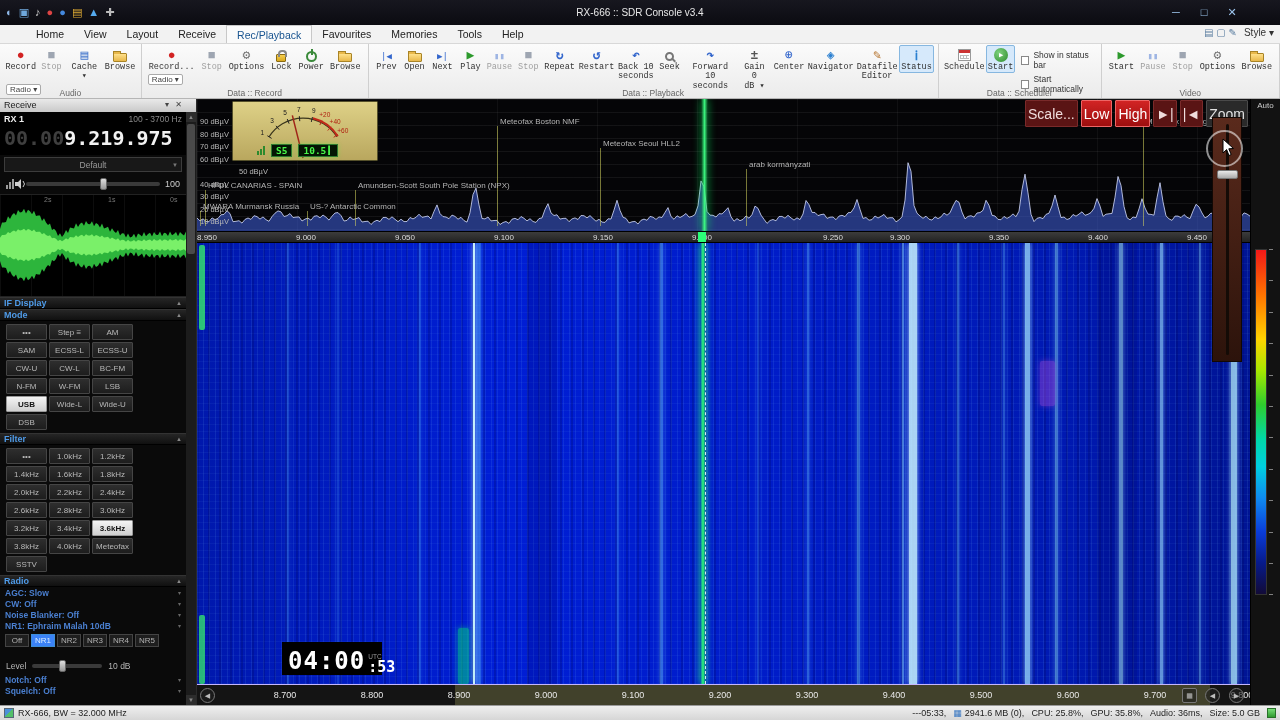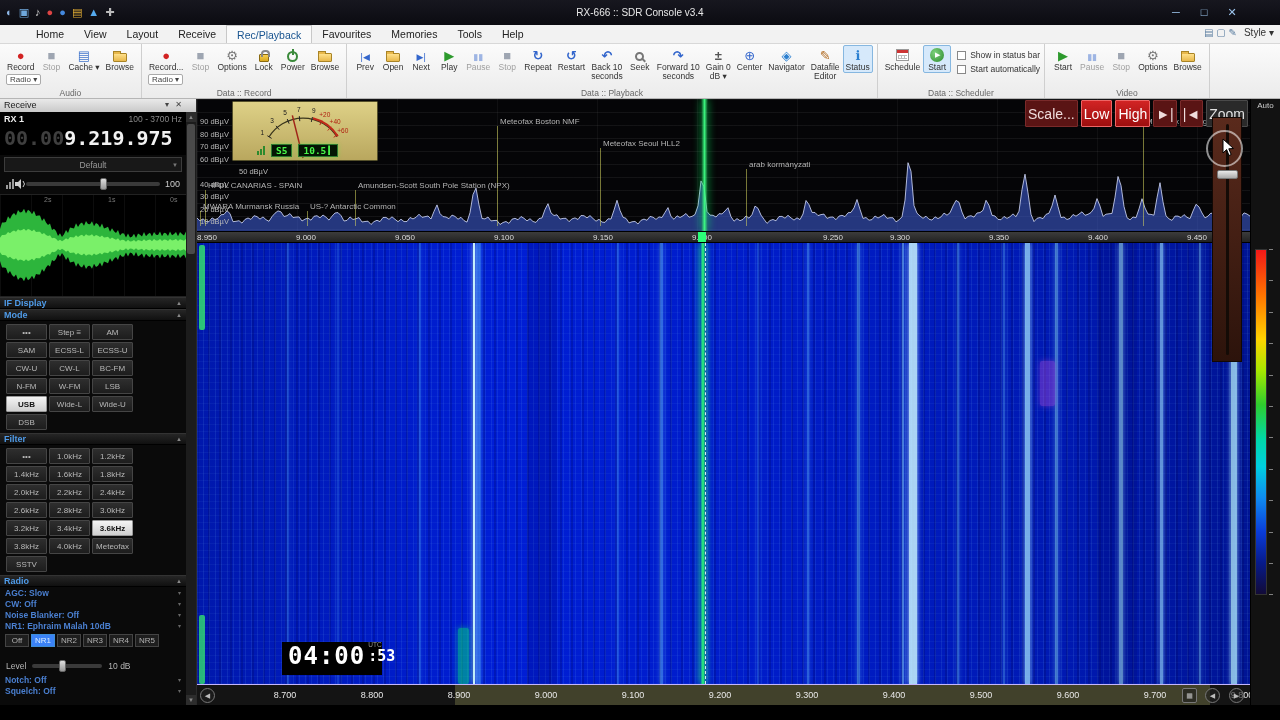--- a/index.html
+++ b/index.html
@@ -22,21 +22,21 @@
 #menu-right{position:absolute;right:6px;top:2px;display:flex;gap:7px;align-items:center;font-size:10px;color:#444;}
 .menu-ic{color:#5a7da0;font-size:10px;}
 .style-btn{color:#333;}
 
 
 #ribbon{position:absolute;top:44px;width:100%;height:55px;background:linear-gradient(#fbfbfb,#ebebeb);border-bottom:1px solid #b5b5b5;z-index:38;}
 #ribbon-groups{display:flex;height:100%;}
 .rb-group{position:relative;height:100%;border-right:1px solid #cfcfcf;padding:1px 4px 10px;display:flex;flex-direction:column;}
 .rb-cap{position:absolute;bottom:0;left:0;right:0;text-align:center;font-size:8.5px;color:#666;}
 .rb-row{display:flex;align-items:flex-start;}
-.rb-btn{display:flex;flex-direction:column;align-items:center;min-width:28px;padding:1px 2px 0;border:1px solid transparent;border-radius:2px;}
+.rb-btn{display:flex;flex-direction:column;align-items:center;min-width:28px;padding:1px 2px 0;border:1px solid transparent;border-radius:2px;font-family:Liberation Mono, monospace;}
 .rb-btn.active{background:#d6e9fb;border-color:#86b7e0;}
 .rb-btn.disabled{opacity:.45;}
 .rb-ic{height:16px;display:flex;align-items:center;justify-content:center;font-size:13px;}
 .rb-lb{font-size:8.5px;color:#333;text-align:center;white-space:pre-line;line-height:1.1;}
 .rb-dd{margin:1px 0 0 2px;font-size:8px;color:#444;border:1px solid #aaa;background:#fff;padding:0 3px;border-radius:2px;width:max-content;}
 .rb-checks{display:flex;flex-direction:column;gap:4px;margin:5px 0 0 6px;}
 .rb-check{display:flex;gap:4px;align-items:center;font-size:8.5px;color:#333;}
 .cb{width:9px;height:9px;background:#fff;border:1px solid #888;display:inline-block;}
 
 .ic-record-icon::before{content:"●";color:#d22323;}
@@ -131,21 +131,21 @@
 
 #topscale{position:absolute;left:197px;top:231px;width:1053px;height:12px;background:linear-gradient(#3c3c3c,#222);border-top:1px solid #000;border-bottom:1px solid #000;overflow:hidden;z-index:5;}
 .ts-tick{position:absolute;top:1px;transform:translateX(-50%);font-size:8px;color:#ddd;}
 .ts-green{position:absolute;top:0;bottom:0;width:8px;background:#2bff78;}
 #waterfall{position:absolute;left:197px;top:243px;width:1053px;height:441px;overflow:hidden;background:linear-gradient(90deg,#0018ac 0%,#001ed6 28%,#001cc8 55%,#0019b2 82%,#001494 100%);}
 #waterfall::before{content:"";position:absolute;inset:0;background:repeating-linear-gradient(90deg,rgba(130,210,255,0.10) 0 1px,transparent 1px 6px),repeating-linear-gradient(90deg,rgba(0,0,80,0.22) 0 2px,transparent 2px 11px),repeating-linear-gradient(0deg,rgba(140,220,255,0.05) 0 1px,transparent 1px 7px);}
 .wf-line{position:absolute;top:0;bottom:0;z-index:3;}
 .wf-green{background:linear-gradient(90deg,rgba(0,200,80,.2),#2bff78,rgba(0,200,80,.2));box-shadow:0 0 7px rgba(40,255,120,.8);z-index:5;}
 .wf-cursor{position:absolute;top:0;bottom:0;width:0;border-left:1px dashed rgba(255,255,255,0.85);z-index:6;}
 .wf-patch{position:absolute;z-index:4;border-radius:2px;}
-#clock{position:absolute;left:85px;top:399px;width:100px;height:33px;background:#000;z-index:7;display:flex;align-items:flex-start;padding:0 6px;gap:3px;}
+#clock{position:absolute;left:85px;top:399px;width:100px;height:33px;background:#000;z-index:7;display:flex;align-items:flex-end;padding:0 6px;gap:3px;}
 .clock-hm{font-family:"DejaVu Sans Mono",monospace;font-size:24px;font-weight:bold;color:#fff;letter-spacing:1px;}
 .clock-right{display:flex;flex-direction:column;align-items:flex-start;line-height:1;}
 .clock-tz{font-size:6.5px;color:#999;}
 .clock-sec{font-family:"DejaVu Sans Mono",monospace;font-size:15px;font-weight:bold;color:#fff;}
 #bottomscale{position:absolute;left:197px;top:684px;width:1053px;height:21px;background:#141414;border-top:1px solid #c4b5fd;overflow:hidden;z-index:8;}
 .bs-band{position:absolute;left:258px;width:755px;top:0;bottom:0;background:rgba(200,200,110,0.25);}
 .bs-tick{position:absolute;top:5px;transform:translateX(-50%);font-size:9px;color:#e8e8e8;z-index:2;}
 .bs-btn{position:absolute;top:3px;width:15px;height:15px;border:1px solid #777;border-radius:50%;color:#bbb;font-size:7px;display:flex;align-items:center;justify-content:center;z-index:3;background:rgba(30,30,30,.6);}
 .bs-grid{border-radius:2px;}
 
@@ -774,14 +774,29 @@
 
   <div id="zoomslider">
     <div class="groove"></div>
     <div class="zthumb"></div>
   </div>
   <div id="cursor-circle"></div>
   <svg id="cursor" width="14" height="20">
       <polygon points="1,1 1,15 4.6,11.6 7,17.5 9.2,16.5 6.8,10.8 11.5,10.5" fill="#fff" stroke="#000" stroke-width="1"></polygon>
     </svg>
 
+  <div id="statusbar">
+    <div id="sb-left">
+      <span class="sb-ic"></span>
+      <span>RX-666, BW = 32.000 MHz</span>
+    </div>
+    <div id="sb-right">
+        <span class="sb-item">---05:33,</span>
+        <span class="sb-item sb-mb">2941.6 MB (0),</span>
+        <span class="sb-item">CPU: 25.8%,</span>
+        <span class="sb-item">GPU: 35.8%,</span>
+        <span class="sb-item">Audio: 36ms,</span>
+        <span class="sb-item">Size: 5.0 GB</span>
+        <span class="sb-green"></span>
+      </div>
+  </div>
 
 </div>
 
 </body></html>

